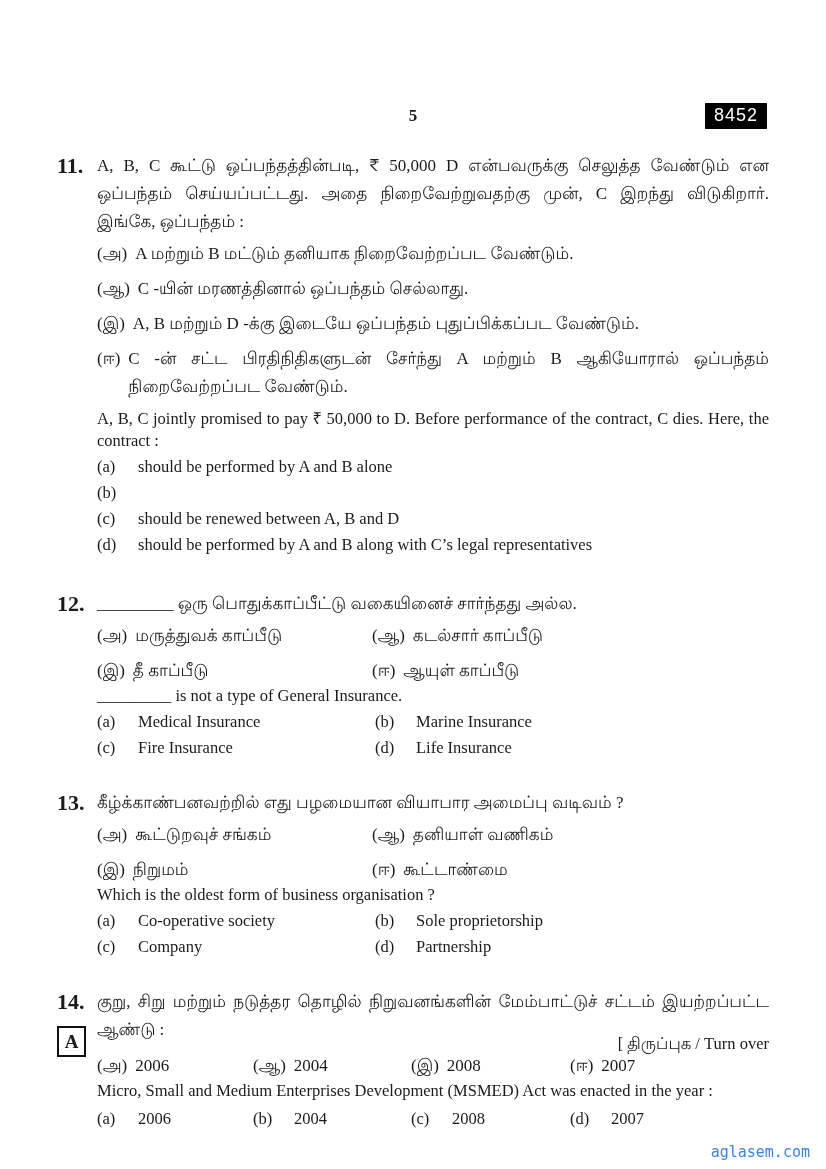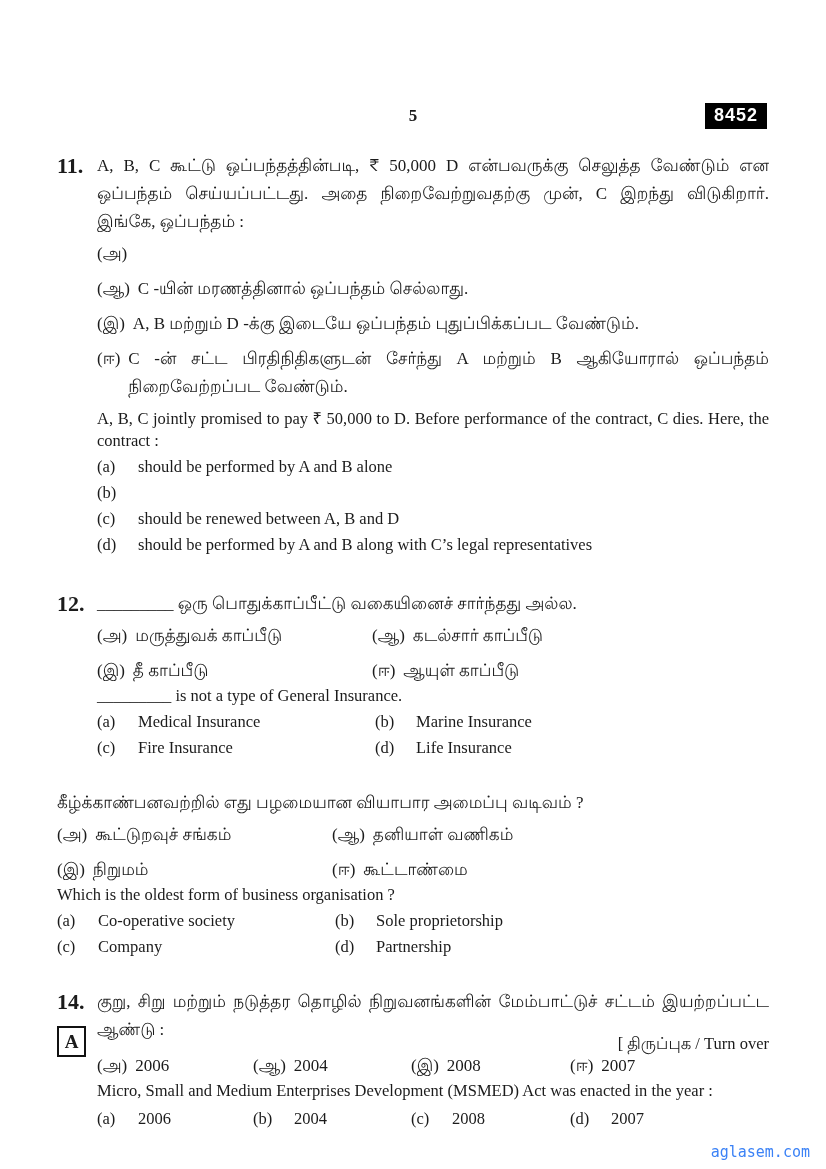--- a/index.html
+++ b/index.html
@@ -17,21 +17,21 @@
   
   .header { position: relative; height: 26px; margin-bottom: 20px; }
   .page-number {
     position: absolute; left: 0; right: 0;
     text-align: center; font-size: 17px; font-weight: bold;
   }
   .paper-code {
     position: absolute; right: 2px; top: -3px;
     background: #000000; color: #ffffff;
     font-family: "Liberation Sans", sans-serif;
-    font-weight: bold; font-size: 18px;
+    font-weight: normal; font-size: 18px;
     letter-spacing: 1px;
     padding: 2px 9px 3px 9px;
   }
   
   .question { display: flex; margin-bottom: 30px; }
   .qnum { width: 40px; flex: 0 0 40px; font-weight: bold; font-size: 22px; line-height: 28px; }
   .qbody { flex: 1; min-width: 0; }
   .para { text-align: justify; }
   .ta { font-size: 17px; line-height: 28px; }
   .en { font-size: 16.5px; line-height: 22px; }
@@ -78,20 +78,21 @@
     <div class="paper-code">8452</div>
   </div>
 
   <section class="question">
     <div class="qnum">11.</div>
     <div class="qbody">
       <p class="para ta">A, B, C கூட்டு ஒப்பந்தத்தின்படி, ₹ 50,000 D என்பவருக்கு செலுத்த வேண்டும் என ஒப்பந்தம் செய்யப்பட்டது. அதை நிறைவேற்றுவதற்கு முன், C இறந்து விடுகிறார். இங்கே, ஒப்பந்தம் :</p>
       <div class="optlist">
         <div class="opt ta">
           <span class="ta-lbl">(அ)</span>
+          <span class="txt">A மற்றும் B மட்டும் தனியாக நிறைவேற்றப்பட வேண்டும்.</span>
         </div>
         <div class="opt ta">
           <span class="ta-lbl">(ஆ)</span>
           <span class="txt">C -யின் மரணத்தினால் ஒப்பந்தம் செல்லாது.</span>
         </div>
         <div class="opt ta">
           <span class="ta-lbl">(இ)</span>
           <span class="txt">A, B மற்றும் D -க்கு இடையே ஒப்பந்தம் புதுப்பிக்கப்பட வேண்டும்.</span>
         </div>
         <div class="opt ta">
@@ -158,20 +159,21 @@
         </div>
         <div class="opt">
           <span class="en-lbl">(d)</span>
           <span class="txt">Life Insurance</span>
         </div>
       </div>
     </div>
   </section>
 
   <section class="question">
+    <div class="qnum">13.</div>
     <div class="qbody">
       <p class="para ta">கீழ்க்காண்பனவற்றில் எது பழமையான வியாபார அமைப்பு வடிவம் ?</p>
       <div class="opt-grid two ta">
         <div class="opt">
           <span class="ta-lbl">(அ)</span>
           <span class="txt">கூட்டுறவுச் சங்கம்</span>
         </div>
         <div class="opt">
           <span class="ta-lbl">(ஆ)</span>
           <span class="txt">தனியாள் வணிகம்</span>

